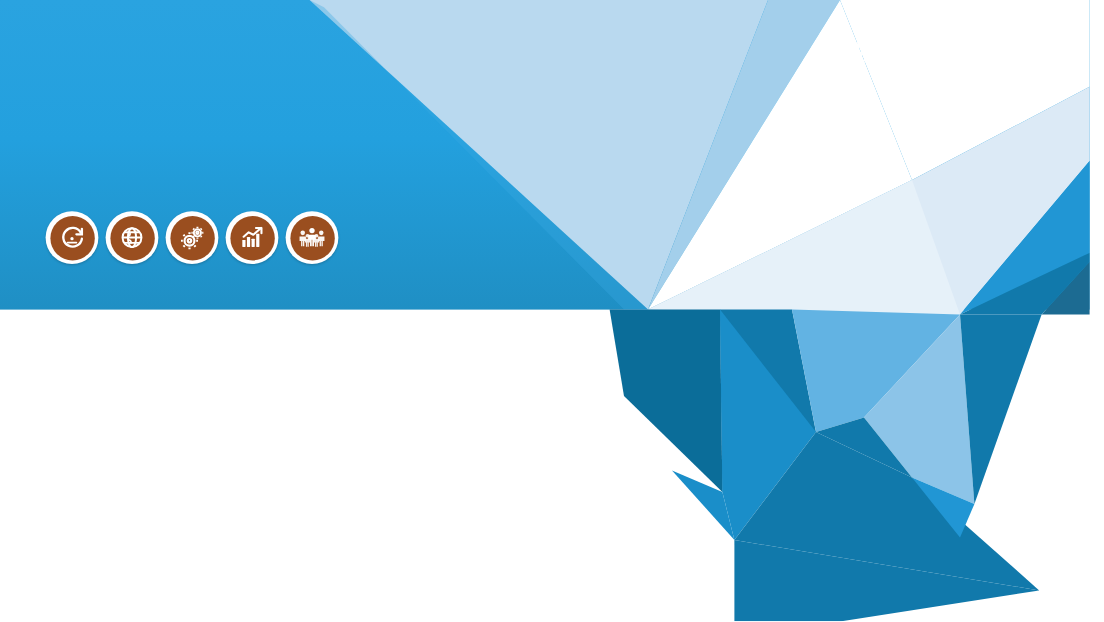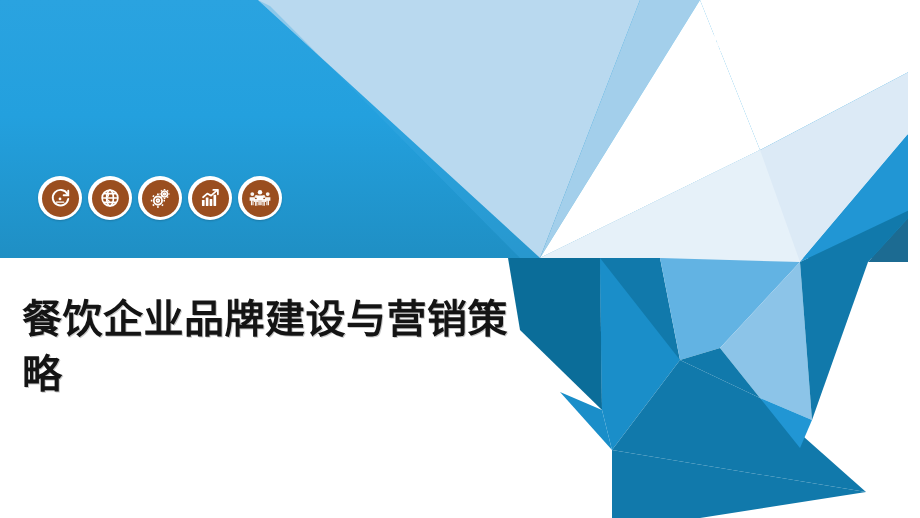--- a/index.html
+++ b/index.html
@@ -223,15 +223,14 @@
             <path d="M7.0 13.2h5.2v3.5h-1.3v4.3H9.7v-4.3H9.3v4.3H8.1v-4.3H7.0z"></path>
             <circle cx="18.4" cy="10.2" r="1.8"></circle>
             <path d="M15.8 13.2H21v3.5h-1.3v4.3h-1.2v-4.3h-0.4v4.3h-1.2v-4.3h-1.1z"></path>
           </g>
         </svg>
       </div>
     </div>
 
   </div>
 
-  <div class="title">餐饮企业品牌建设与营销策略</div>
 
 </div>
 
 </body></html>

